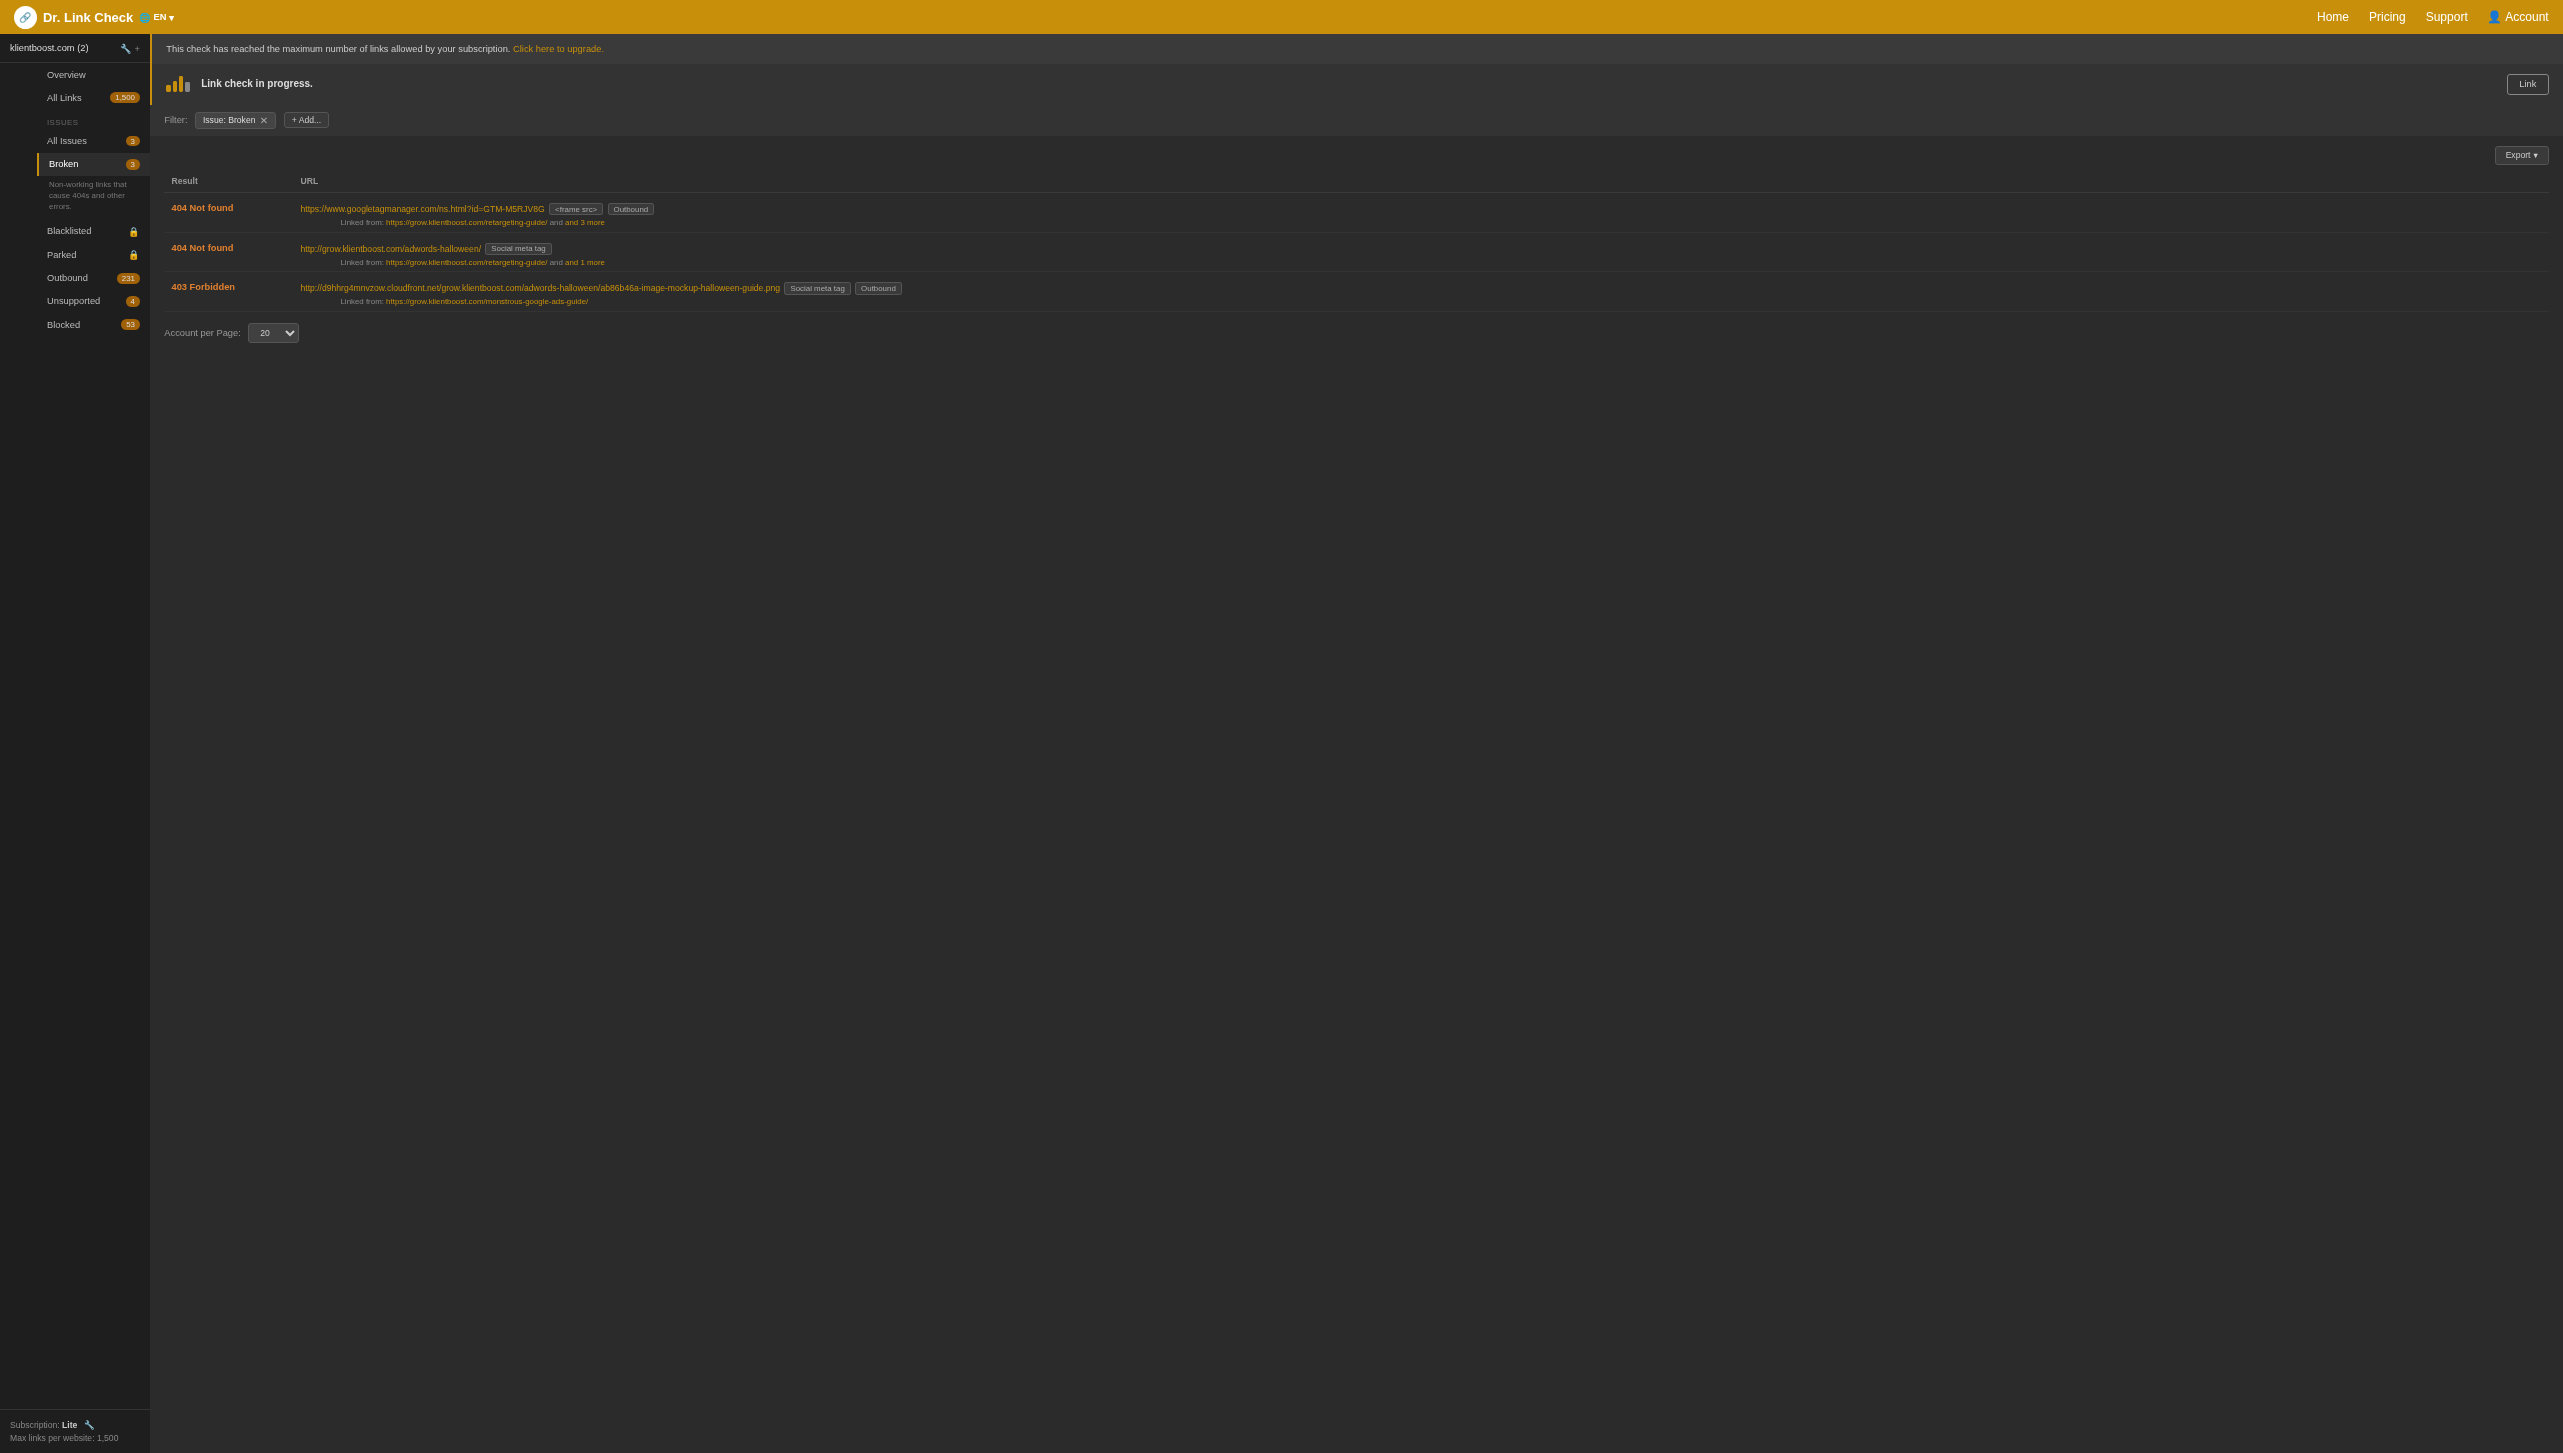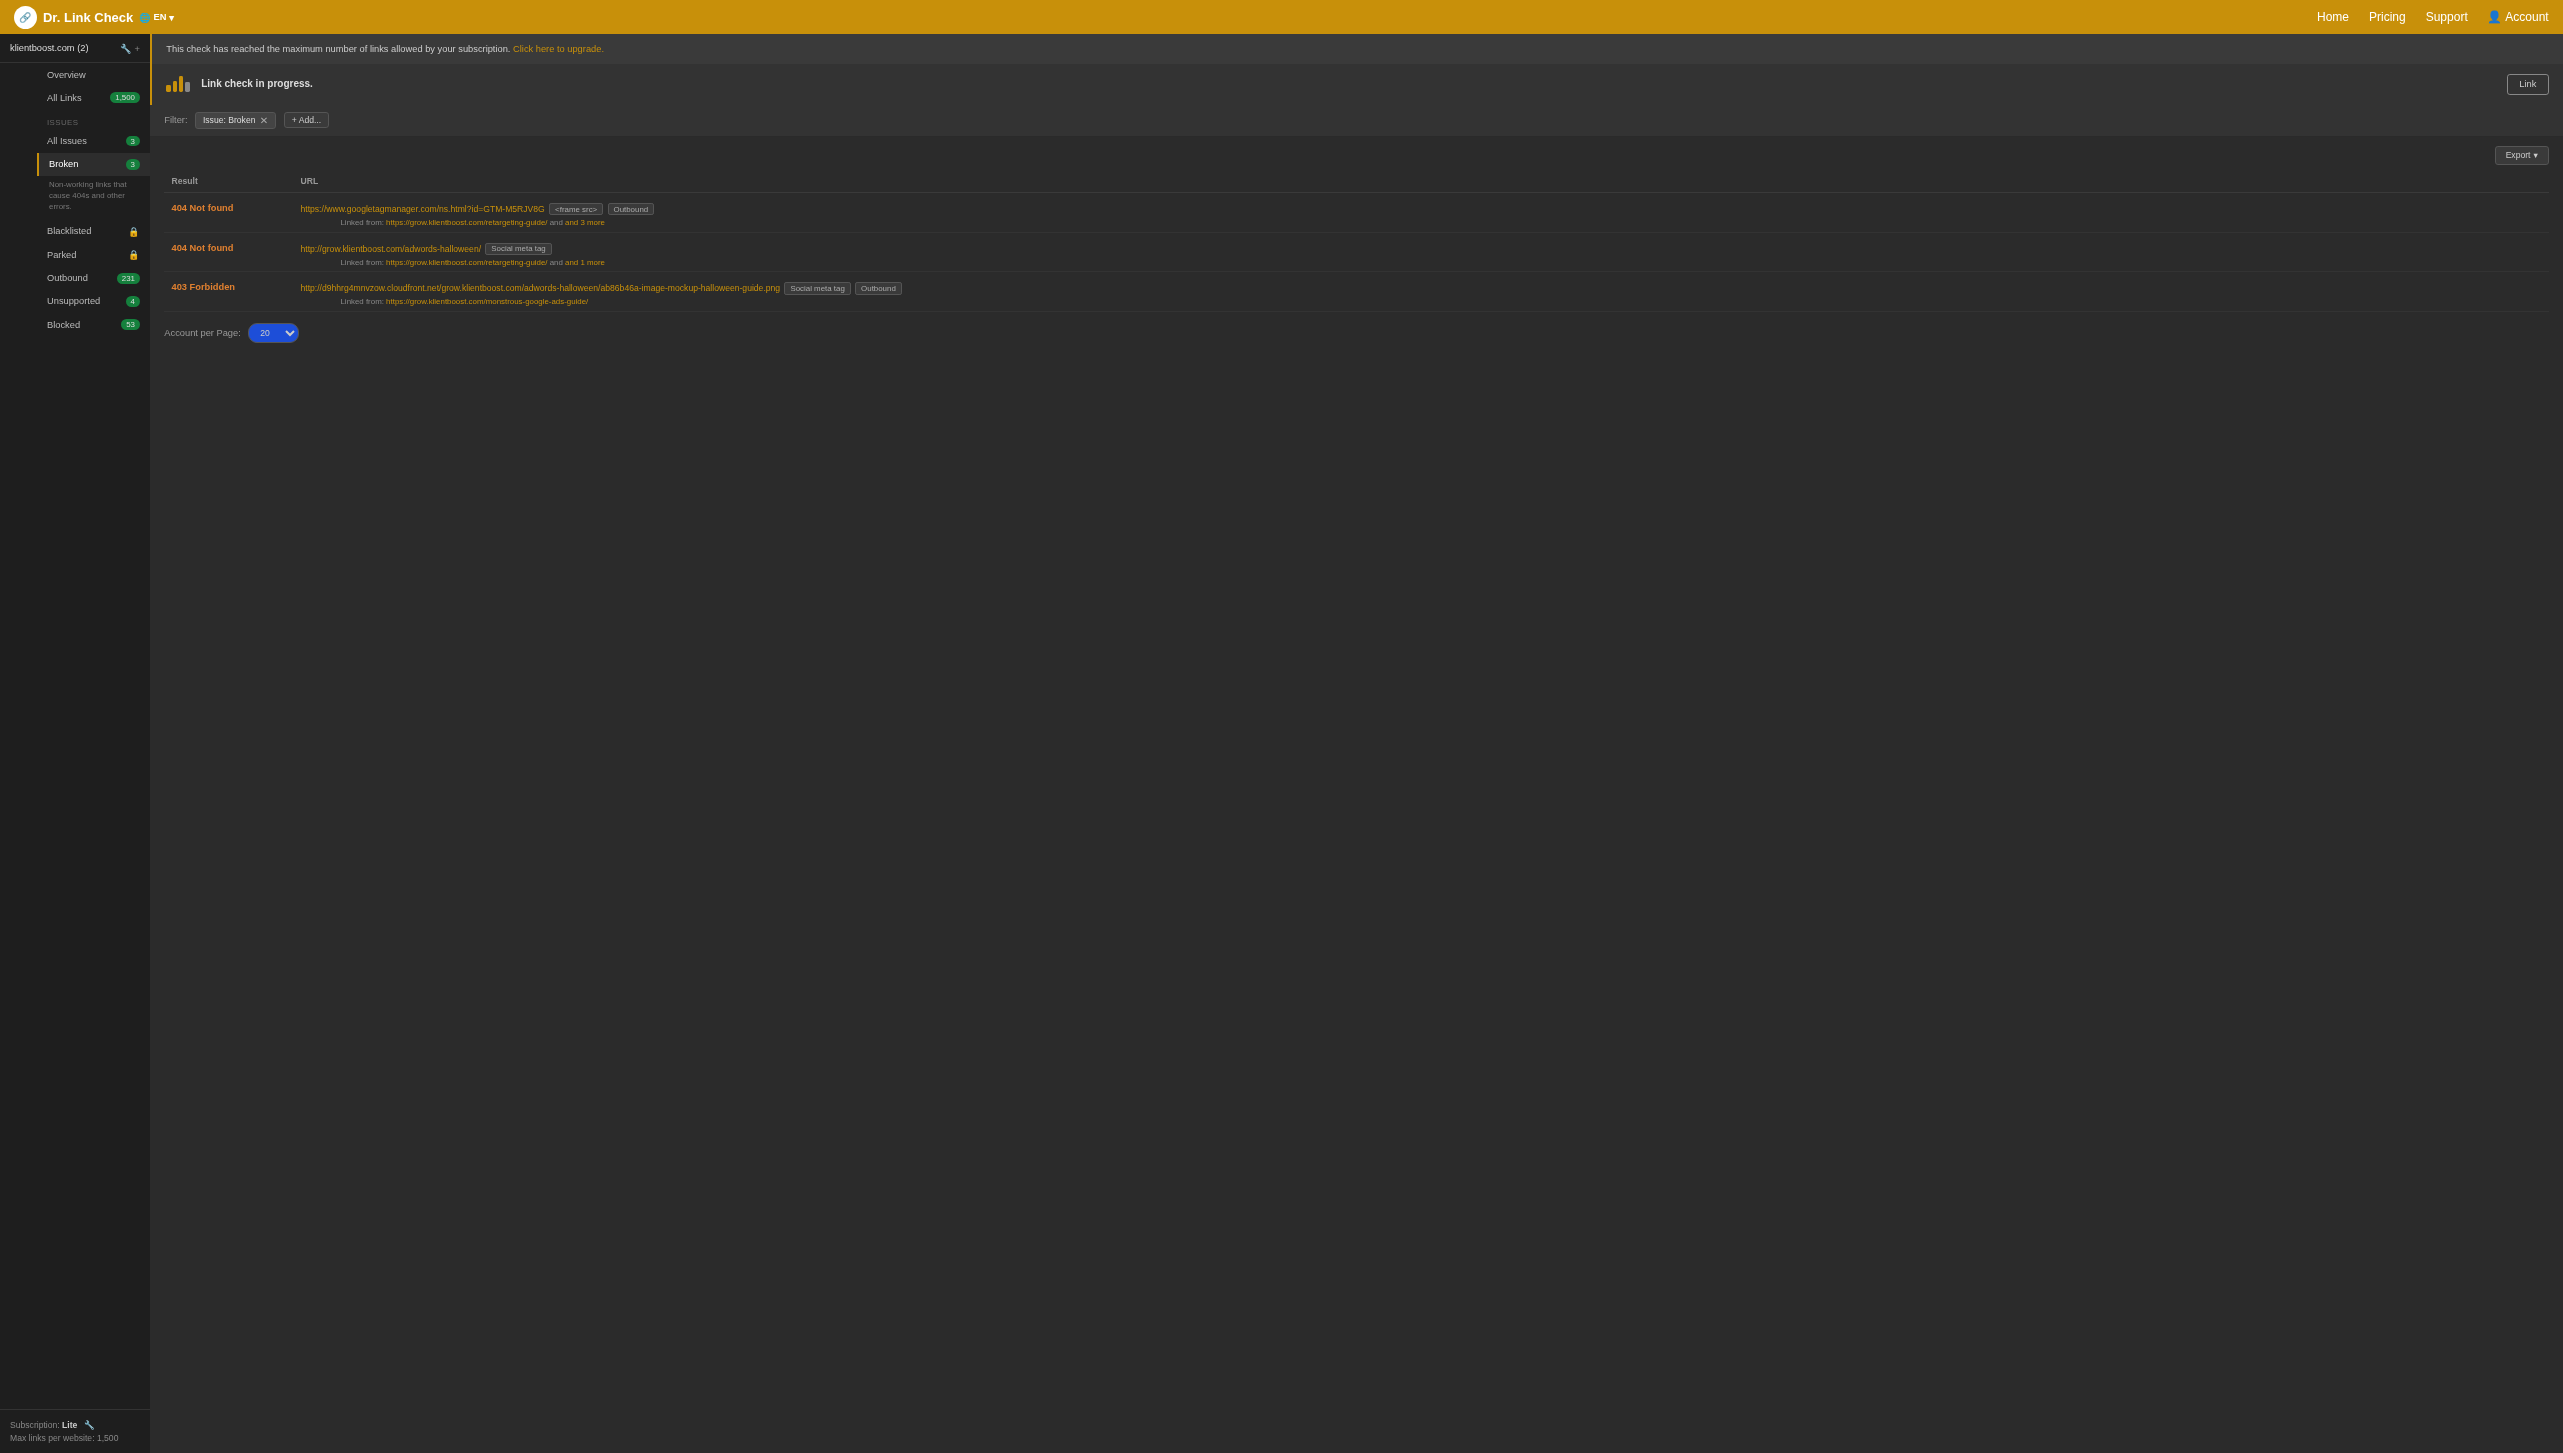--- a/index.html
+++ b/index.html
@@ -95,21 +95,21 @@
     .sidebar-item {
       display: flex;
       align-items: center;
       justify-content: space-between;
       padding: 6.4px 10px;
       color: #bbb;
       cursor: pointer;
       font-size: 9.3px;
     }
     .sidebar-item .badge {
-      background: #15803d;
+      background: #a16207;
       color: #ddd;
       border-radius: 7.2px;
       padding: 0.7px 5px;
       font-size: 7.9px;
     }
     .sidebar-section-label {
       padding: 8.6px 10px 2.9px;
       font-size: 7.9px;
       color: #666;
       text-transform: uppercase;
@@ -300,23 +300,23 @@
 
     .results-footer {
       display: flex;
       align-items: center;
       gap: 7.2px;
       padding: 11.4px 0;
       font-size: 9.3px;
       color: #999;
     }
     .perpage-select {
-      background: #1d4ed8;
+      background: #404040;
       border: 0.7px solid #555;
-      border-radius: 9px;
+      border-radius: 3px;
       color: #ccc;
       padding: 2.9px 7.2px;
       font-size: 8.6px;
       cursor: pointer;
     }
   </style>
 </head>
 <body>
 
 <nav class="topnav">

